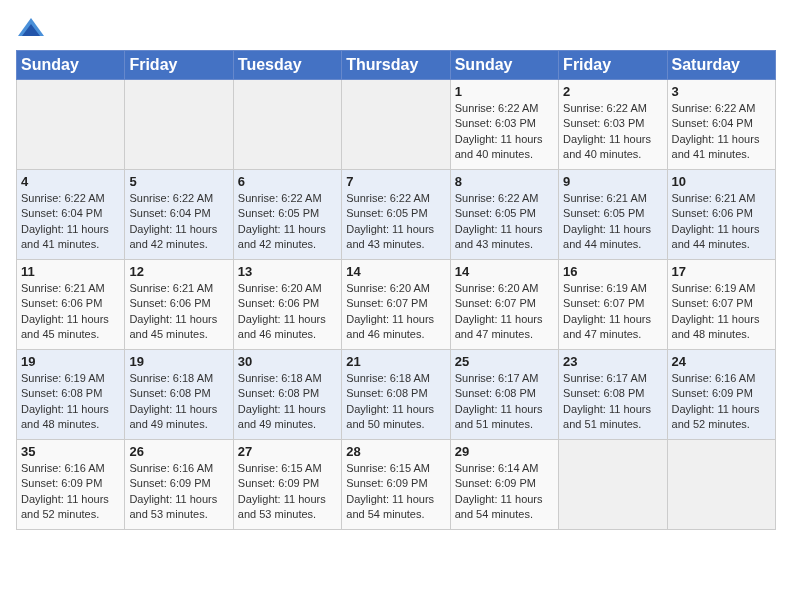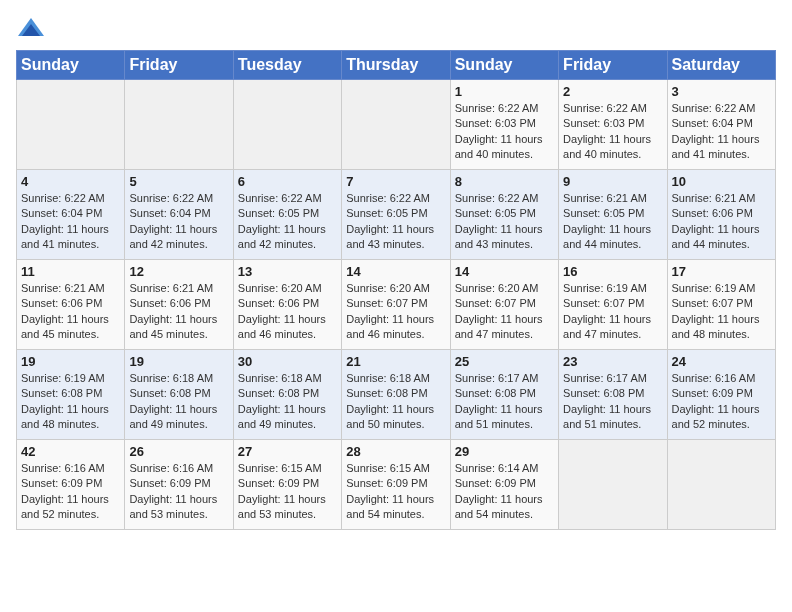--- a/index.html
+++ b/index.html
@@ -300,21 +300,21 @@
         <td>
           <span class="day-num">24</span>
           <div class="cell-info">Sunrise: 6:16 AM
 Sunset: 6:09 PM
 Daylight: 11 hours
 and 52 minutes.</div>
         </td>
       </tr>
       <tr>
         <td>
-          <span class="day-num">42</span>
+          <span class="day-num">35</span>
           <div class="cell-info">Sunrise: 6:16 AM
 Sunset: 6:09 PM
 Daylight: 11 hours
 and 52 minutes.</div>
         </td>
         <td>
           <span class="day-num">26</span>
           <div class="cell-info">Sunrise: 6:16 AM
 Sunset: 6:09 PM
 Daylight: 11 hours

